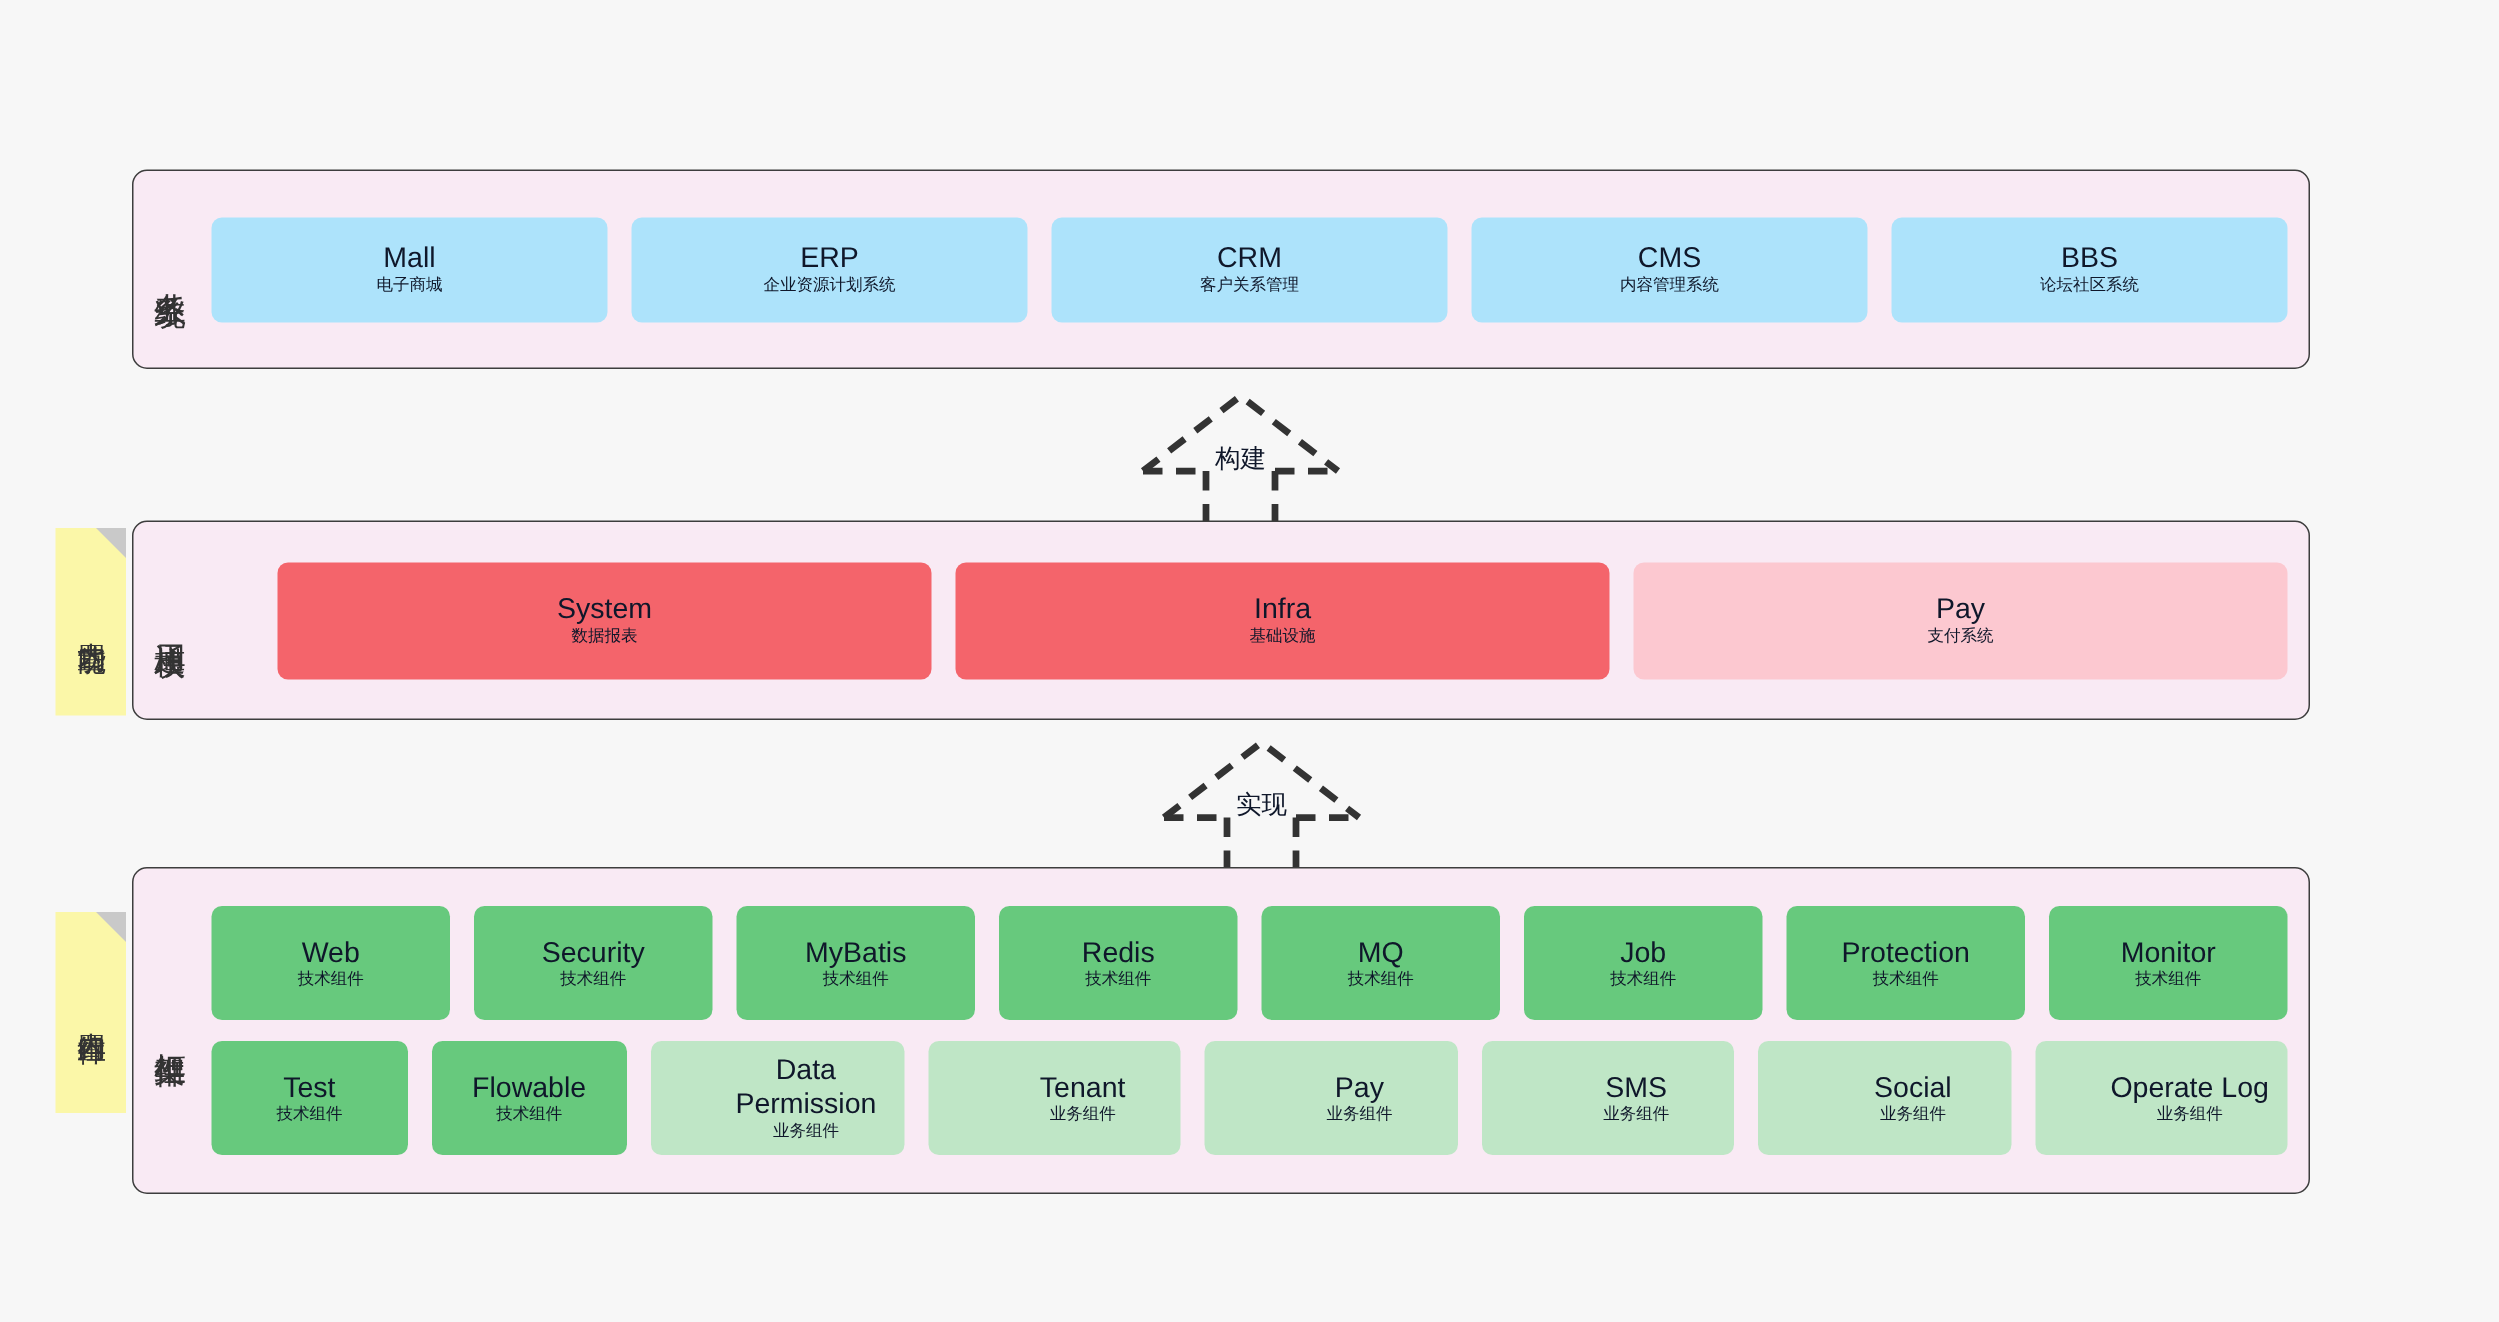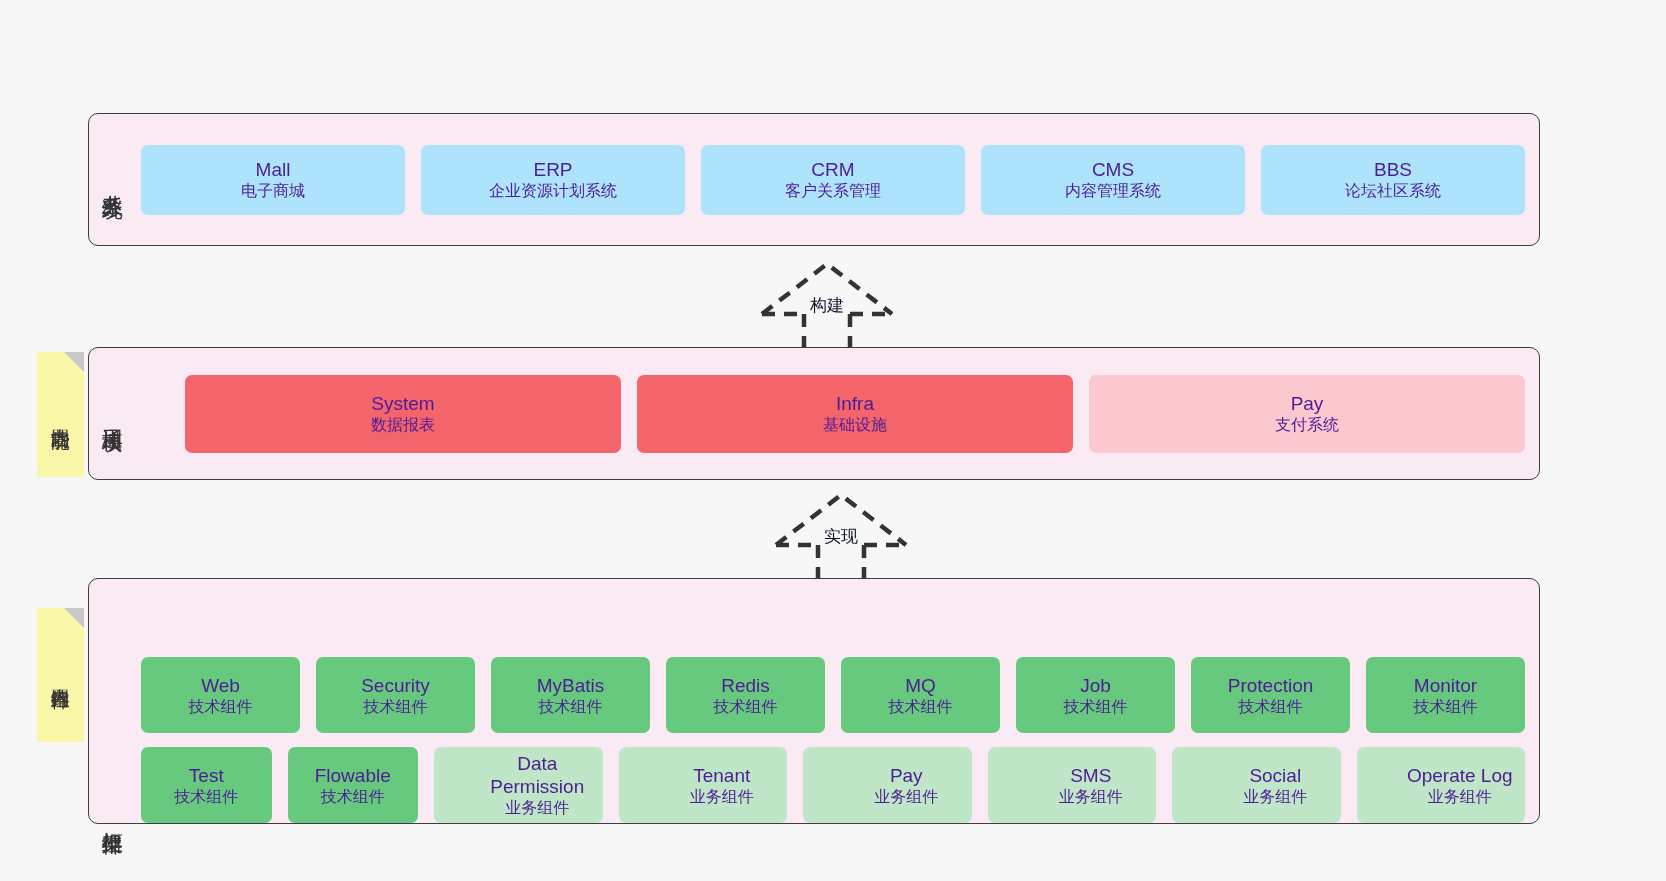--- a/index.html
+++ b/index.html
@@ -70,42 +70,42 @@
     flex-direction: column;
     align-items: center;
     justify-content: center;
     text-align: center;
     line-height: 1.22;
     box-sizing: border-box;
     padding: 4px 6px;
   }
   .cell .ttl {
     font-size: 19px;
-    color: #4c1d95;
+    color: #0f172a;
   }
   .cell .sub {
-    font-size: 16px;
-    color: #4c1d95;
+    font-size: 11px;
+    color: #0f172a;
   }
 
   
   .c-blue      { background: #ade3fb; }
   .c-red       { background: #f4646b; }
   .c-pink      { background: #fcc8d0; }
   .c-green     { background: #67c97d; }
   .c-greenlite { background: #bfe6c6; padding-left: 44px; }
 
   
   #layer-business { left: 88px;  top: 113px; width: 1452px; height: 133px; }
   #layer-business .cell { height: 70px; }
 
   #layer-modules  { left: 88px;  top: 347px; width: 1452px; height: 133px; gap: 44px; }
   #layer-modules .cell { height: 78px; }
 
-  #layer-framework{ left: 88px;  top: 578px; width: 1452px; height: 246px; align-items: flex-end; }
+  #layer-framework{ left: 88px;  top: 578px; width: 1452px; height: 218px; }
   #layer-framework .cell { height: 76px; }
 
   
   .sticky {
     position: absolute;
     background: #fbf7a8;
     width: 47px;
     font-size: 19px;
     line-height: 1.12;
     color: #333333;

